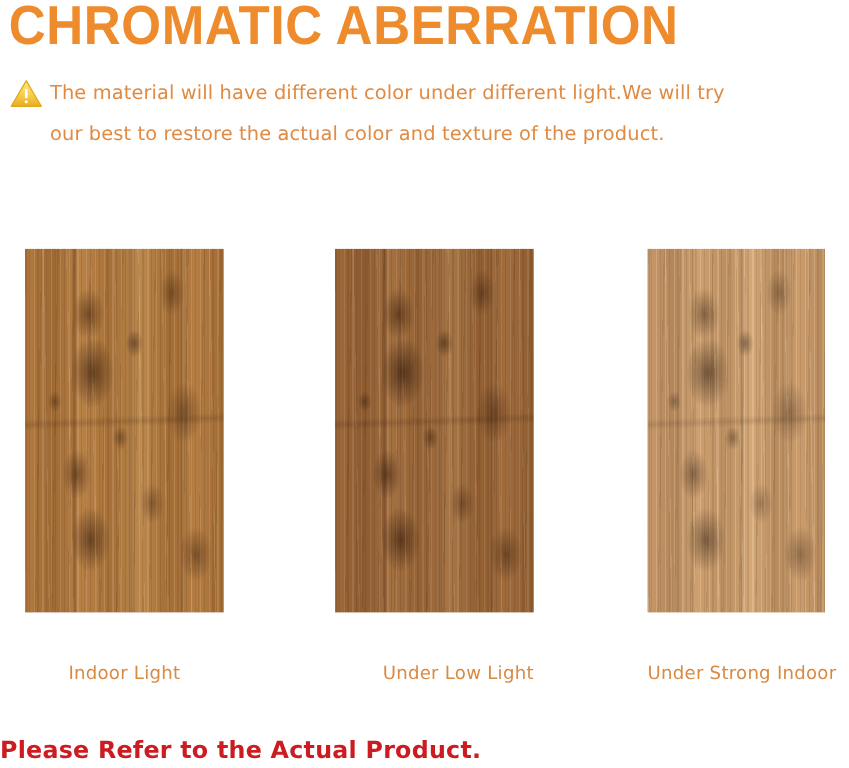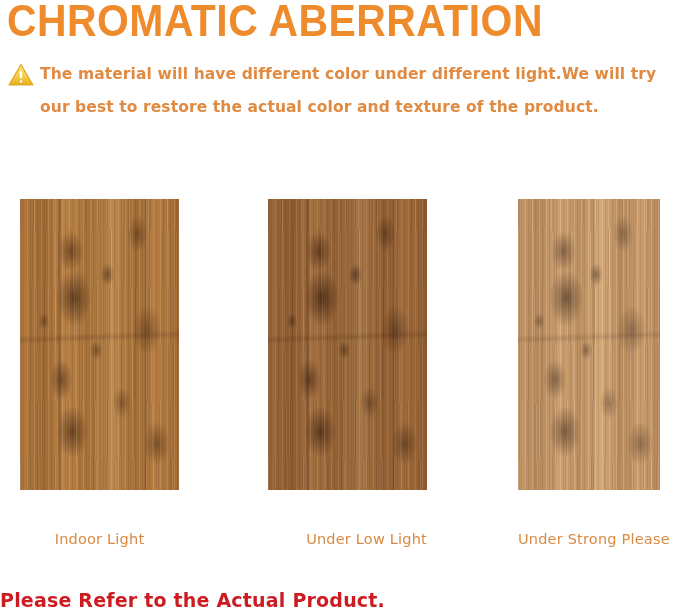--- a/index.html
+++ b/index.html
@@ -50,21 +50,20 @@
     position: absolute;
     left: 32px;
     top: 0px;
     width: 636px;
     font-family: "DejaVu Sans", sans-serif;
     font-size: 15.5px;
     line-height: 33px;
     color: #e08a42;
     letter-spacing: 0.1px;
     white-space: nowrap;
-    font-weight: bold;
   }
   .notice-text .line2 { display: block; }
 
   
   .swatches {
     position: absolute;
     left: 0;
     top: 199px;
     width: 679px;
     height: 291px;
@@ -207,15 +206,15 @@
   <div class="swatch s2">
     <div class="wood"></div>
   </div>
   <div class="swatch s3">
     <div class="wood"></div>
   </div>
 </div>
 
 <div class="caption c1">Indoor Light</div>
 <div class="caption c2">Under Low Light</div>
-<div class="caption c3">Under Strong Please</div>
+<div class="caption c3">Under Strong Indoor</div>
 
 <div class="footer">Please Refer to the Actual Product.</div>
 
 </body></html>

